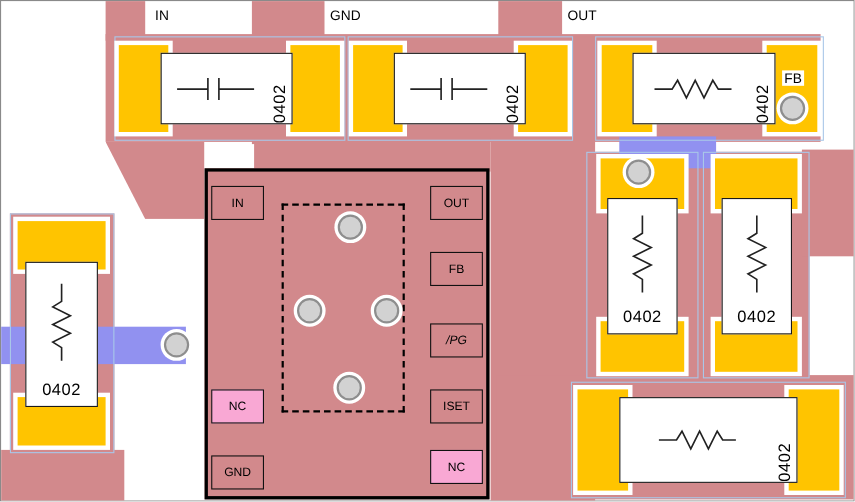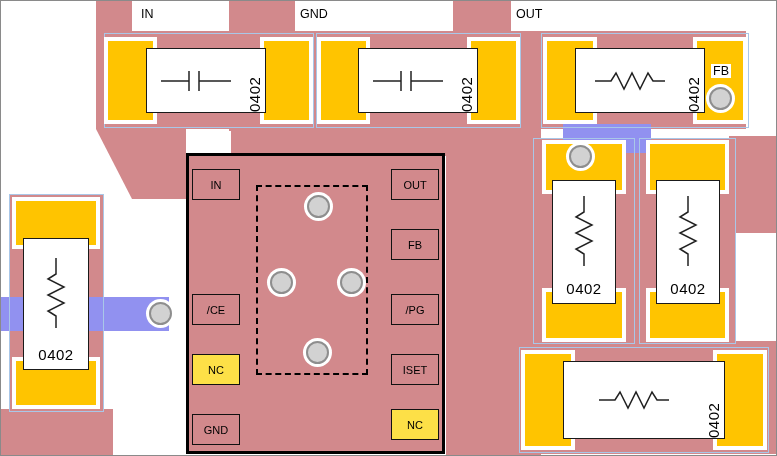--- a/index.html
+++ b/index.html
@@ -28,21 +28,21 @@
   .val-bot{position:absolute;bottom:6px;left:0;right:0;text-align:center;}
   .ic{
     position:absolute;left:185px;top:152px;width:259px;height:301px;
     border:3px solid #000;background:var(--c-copper,#d2898c);box-sizing:border-box;
   }
   .pin{
     position:absolute;width:48px;height:31px;border:1.2px solid #111;box-sizing:border-box;
     background:var(--c-copper,#d2898c);display:flex;align-items:center;justify-content:center;
     font-size:11px;
   }
-  .pin.nc{background:#fde047;justify-content:center;}
+  .pin.nc{background:#f9a8d4;justify-content:center;}
   .dashed-outline{position:absolute;left:67px;top:29px;width:112px;height:190px;border:2px dashed #000;box-sizing:border-box;}
   .via{
     position:absolute;width:23px;height:23px;border-radius:50%;box-sizing:border-box;
     background:var(--c-via,#d2d2d2);border:2px solid #8e8e8e;box-shadow:0 0 0 3px #fff;
   }
   .netlabel{position:absolute;font-size:12.5px;color:#000;}
   .netlabel.chip{background:#fff;padding:0 2px;}
 </style>
 </head>
 <body>
@@ -147,36 +147,33 @@
       </svg>
       <span class="val val-rot">0402</span>
     </div>
   </div>
 
   <div class="ic">
     <div class="dashed-outline"></div>
     <div class="pin" style="left:3px;top:13px;">
         <span>IN</span>
       </div>
-    <div class="pin" style="left:3px;top:138px;">
-        <span>/CE</span>
-      </div>
     <div class="pin nc" style="left:3px;top:198px;">
         <span>NC</span>
       </div>
     <div class="pin" style="left:3px;top:258px;">
         <span>GND</span>
       </div>
     <div class="pin" style="right:3px;top:13px;">
         <span>OUT</span>
       </div>
     <div class="pin" style="right:3px;top:73px;">
         <span>FB</span>
       </div>
-    <div class="pin" style="right:3px;top:138px;">
+    <div class="pin" style="right:3px;top:138px;font-style:italic;">
         <span>/PG</span>
       </div>
     <div class="pin" style="right:3px;top:198px;">
         <span>ISET</span>
       </div>
     <div class="pin nc" style="right:3px;top:253px;">
         <span>NC</span>
       </div>
   </div>
 

